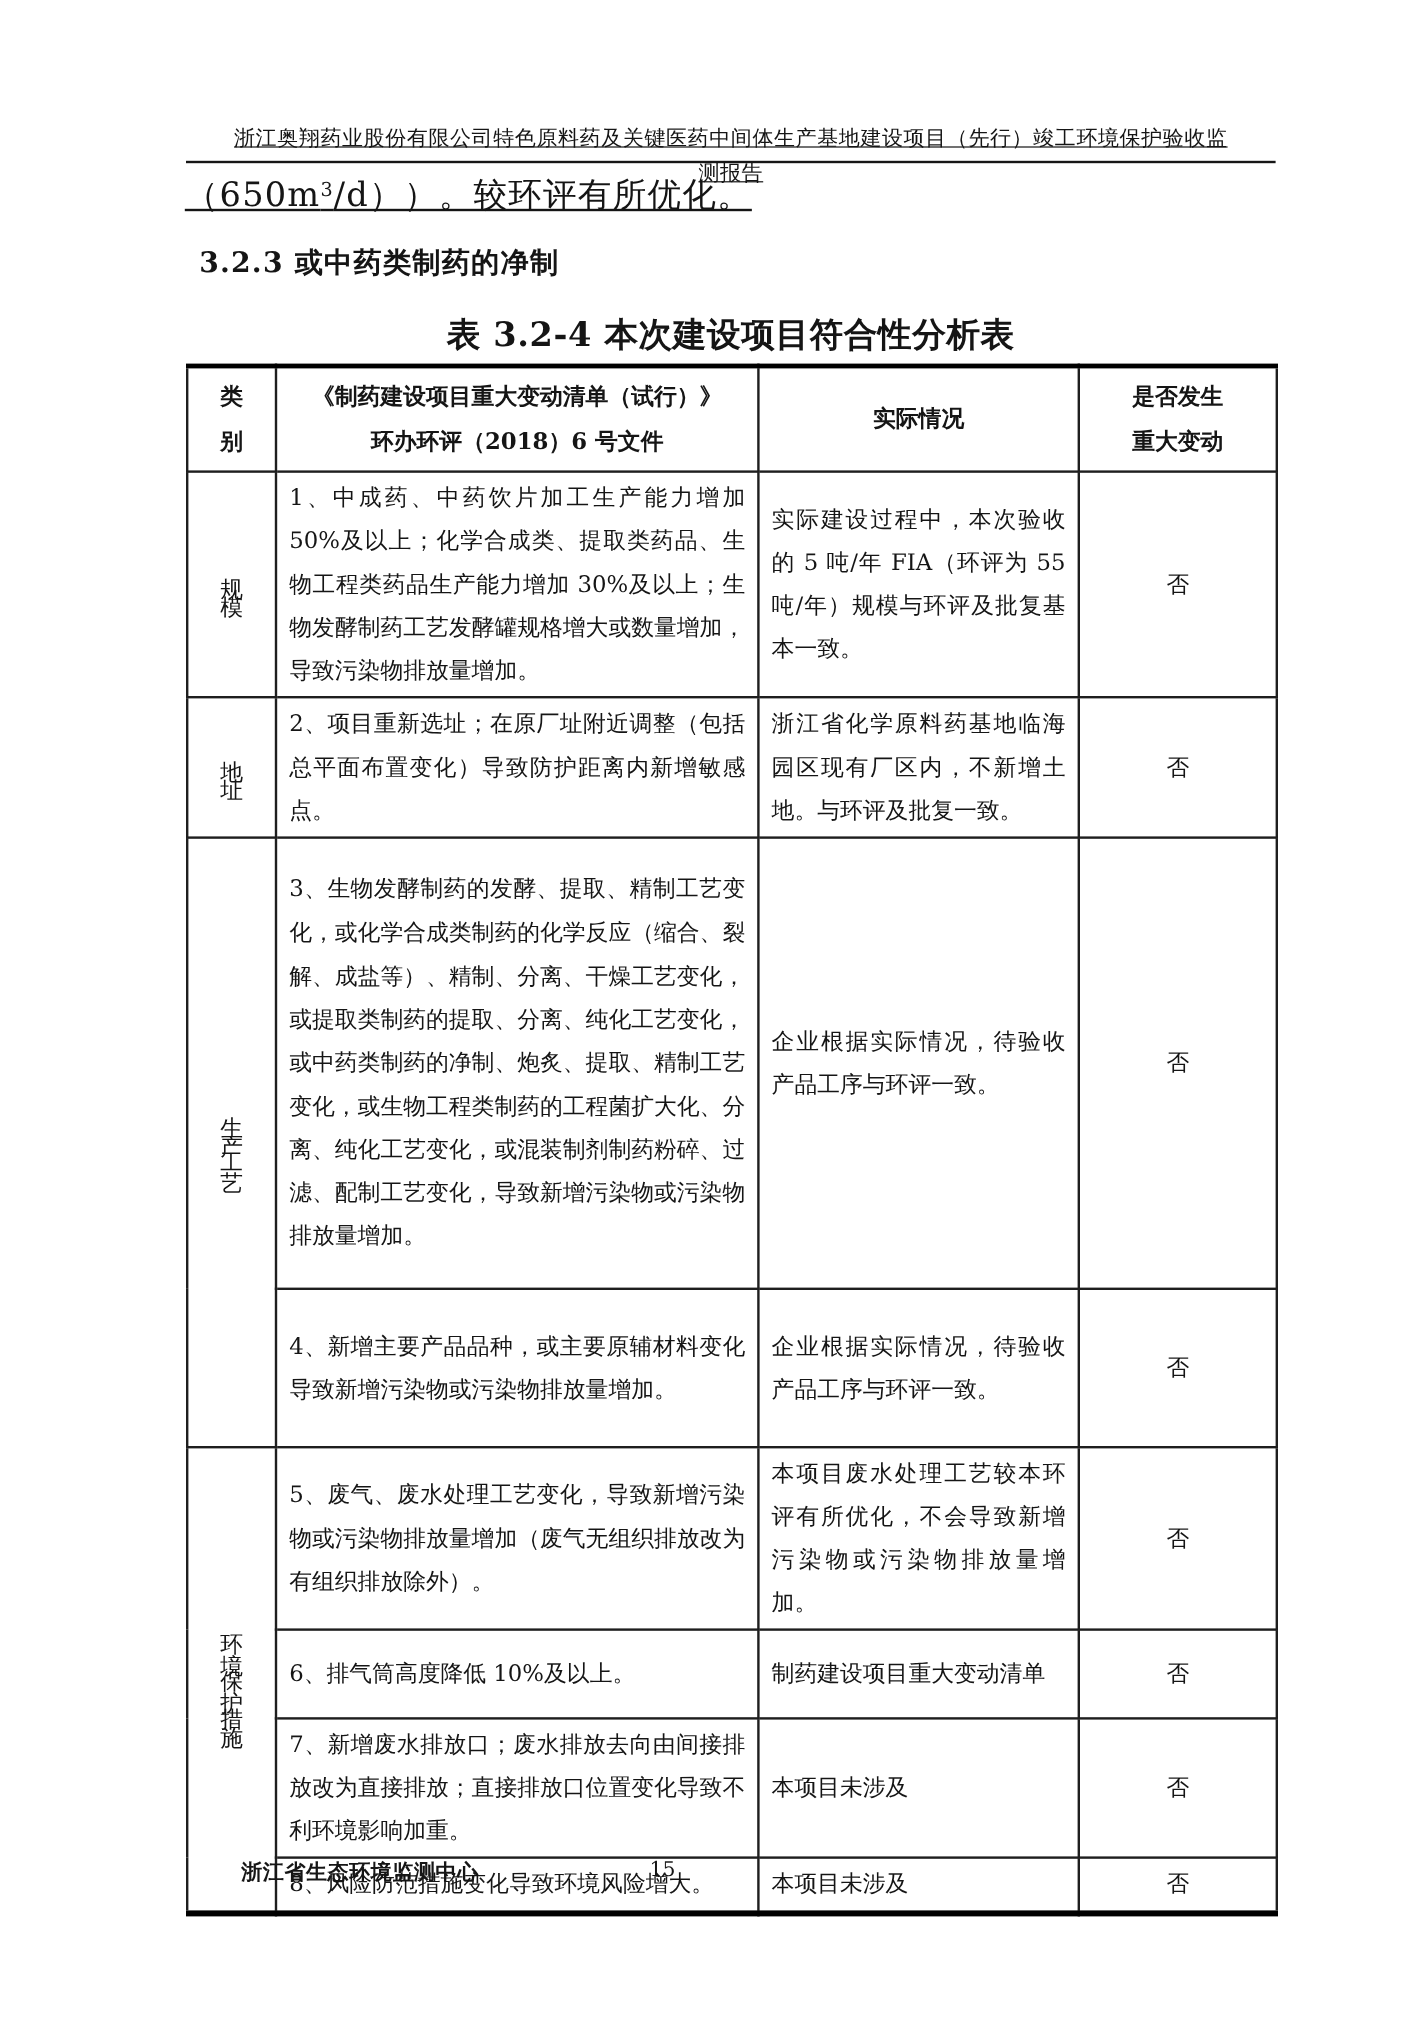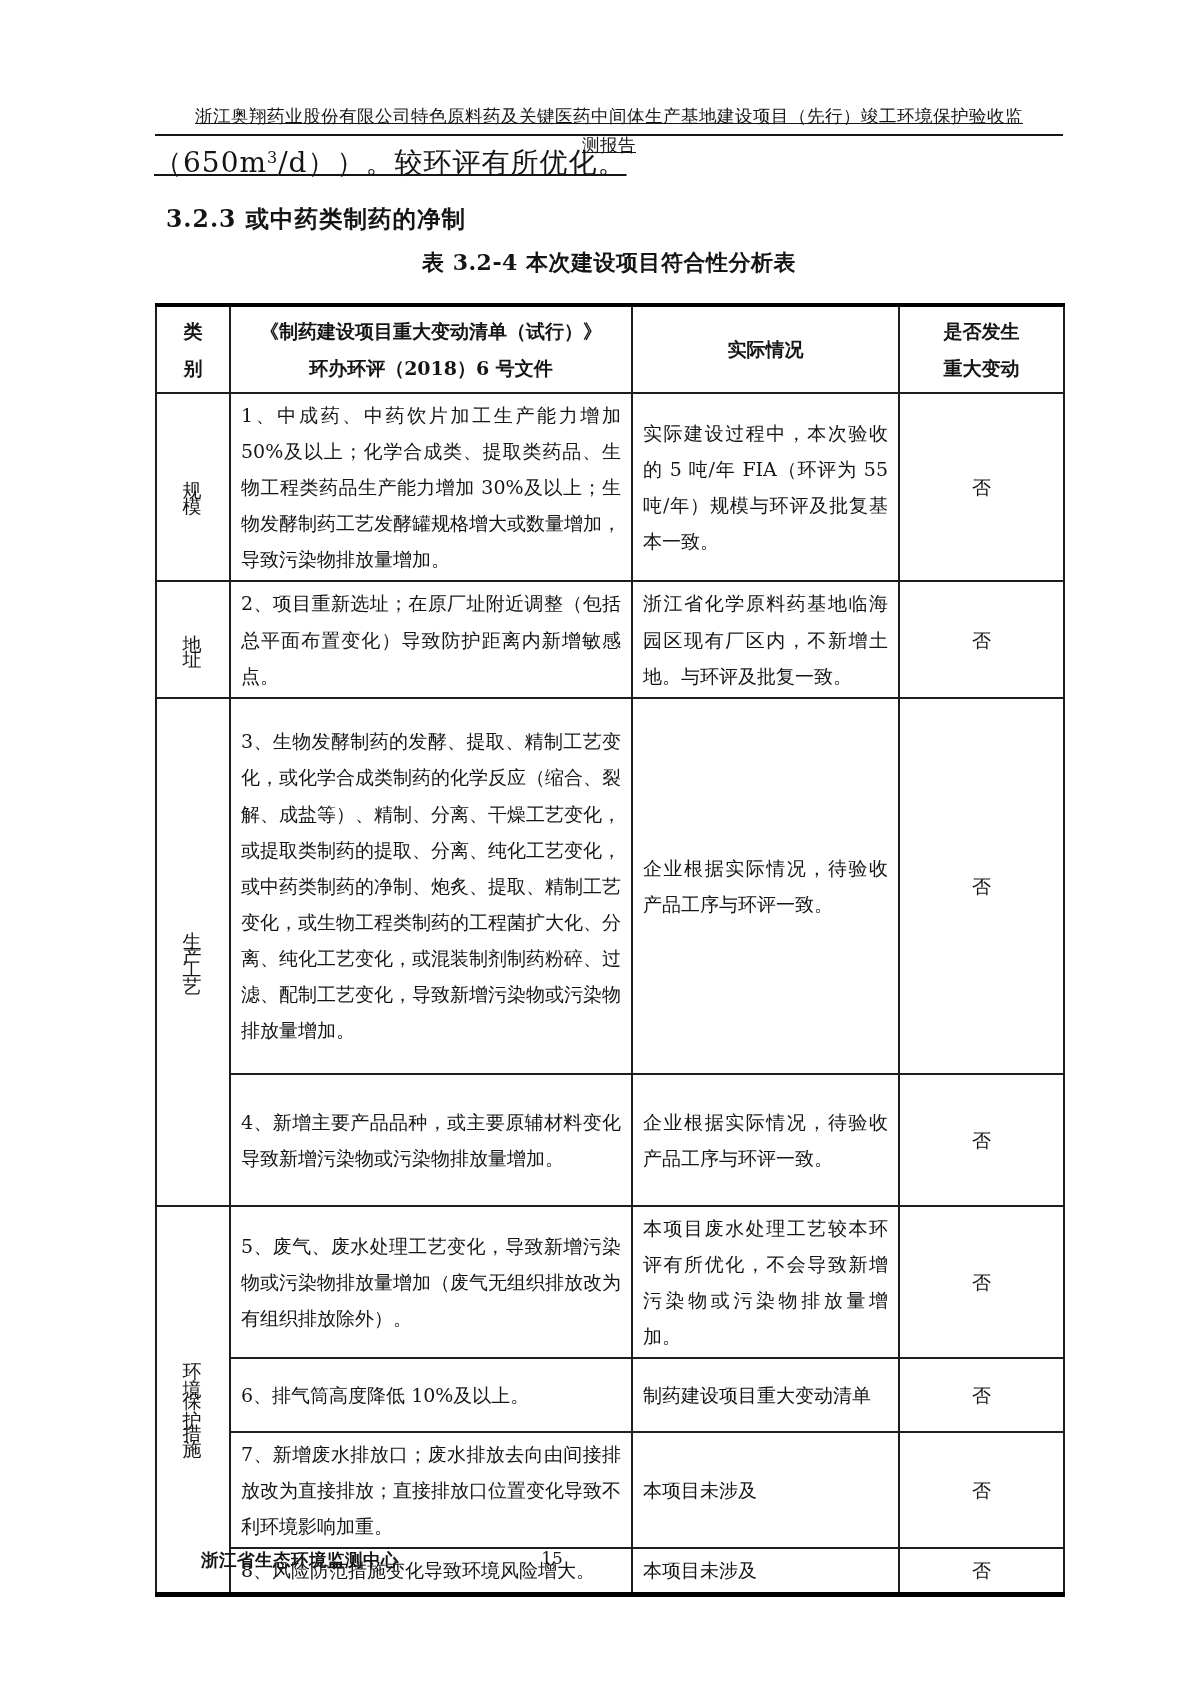--- a/index.html
+++ b/index.html
@@ -18,22 +18,22 @@
     border-top:2px solid #161616;
   }
   .intro{
     position:absolute;top:144px;left:154px;font-size:28px;letter-spacing:1px;text-decoration:underline;
   }
   .intro .sup{font-size:16px;vertical-align:9px;}
   .section-heading{
     position:absolute;top:203px;left:166px;font-size:23.5px;font-weight:bold;letter-spacing:1px;
   }
   .table-caption{
-    position:absolute;top:248px;left:155px;width:908px;text-align:center;
-    font-size:22px;font-weight:bold;letter-spacing:0.5px;
+    position:absolute;top:260px;left:155px;width:908px;text-align:center;
+    font-size:28px;font-weight:bold;letter-spacing:0.5px;
   }
   table.compliance{
     position:absolute;top:303px;left:155px;width:908px;
     border-collapse:collapse;table-layout:fixed;
     border-top:4px solid #000;border-bottom:5px solid #000;
   }
   table.compliance th, table.compliance td{
     border:2px solid #1e1e1e;
     font-size:19px;line-height:1.9;vertical-align:middle;
     padding:3px 10px;box-sizing:border-box;

